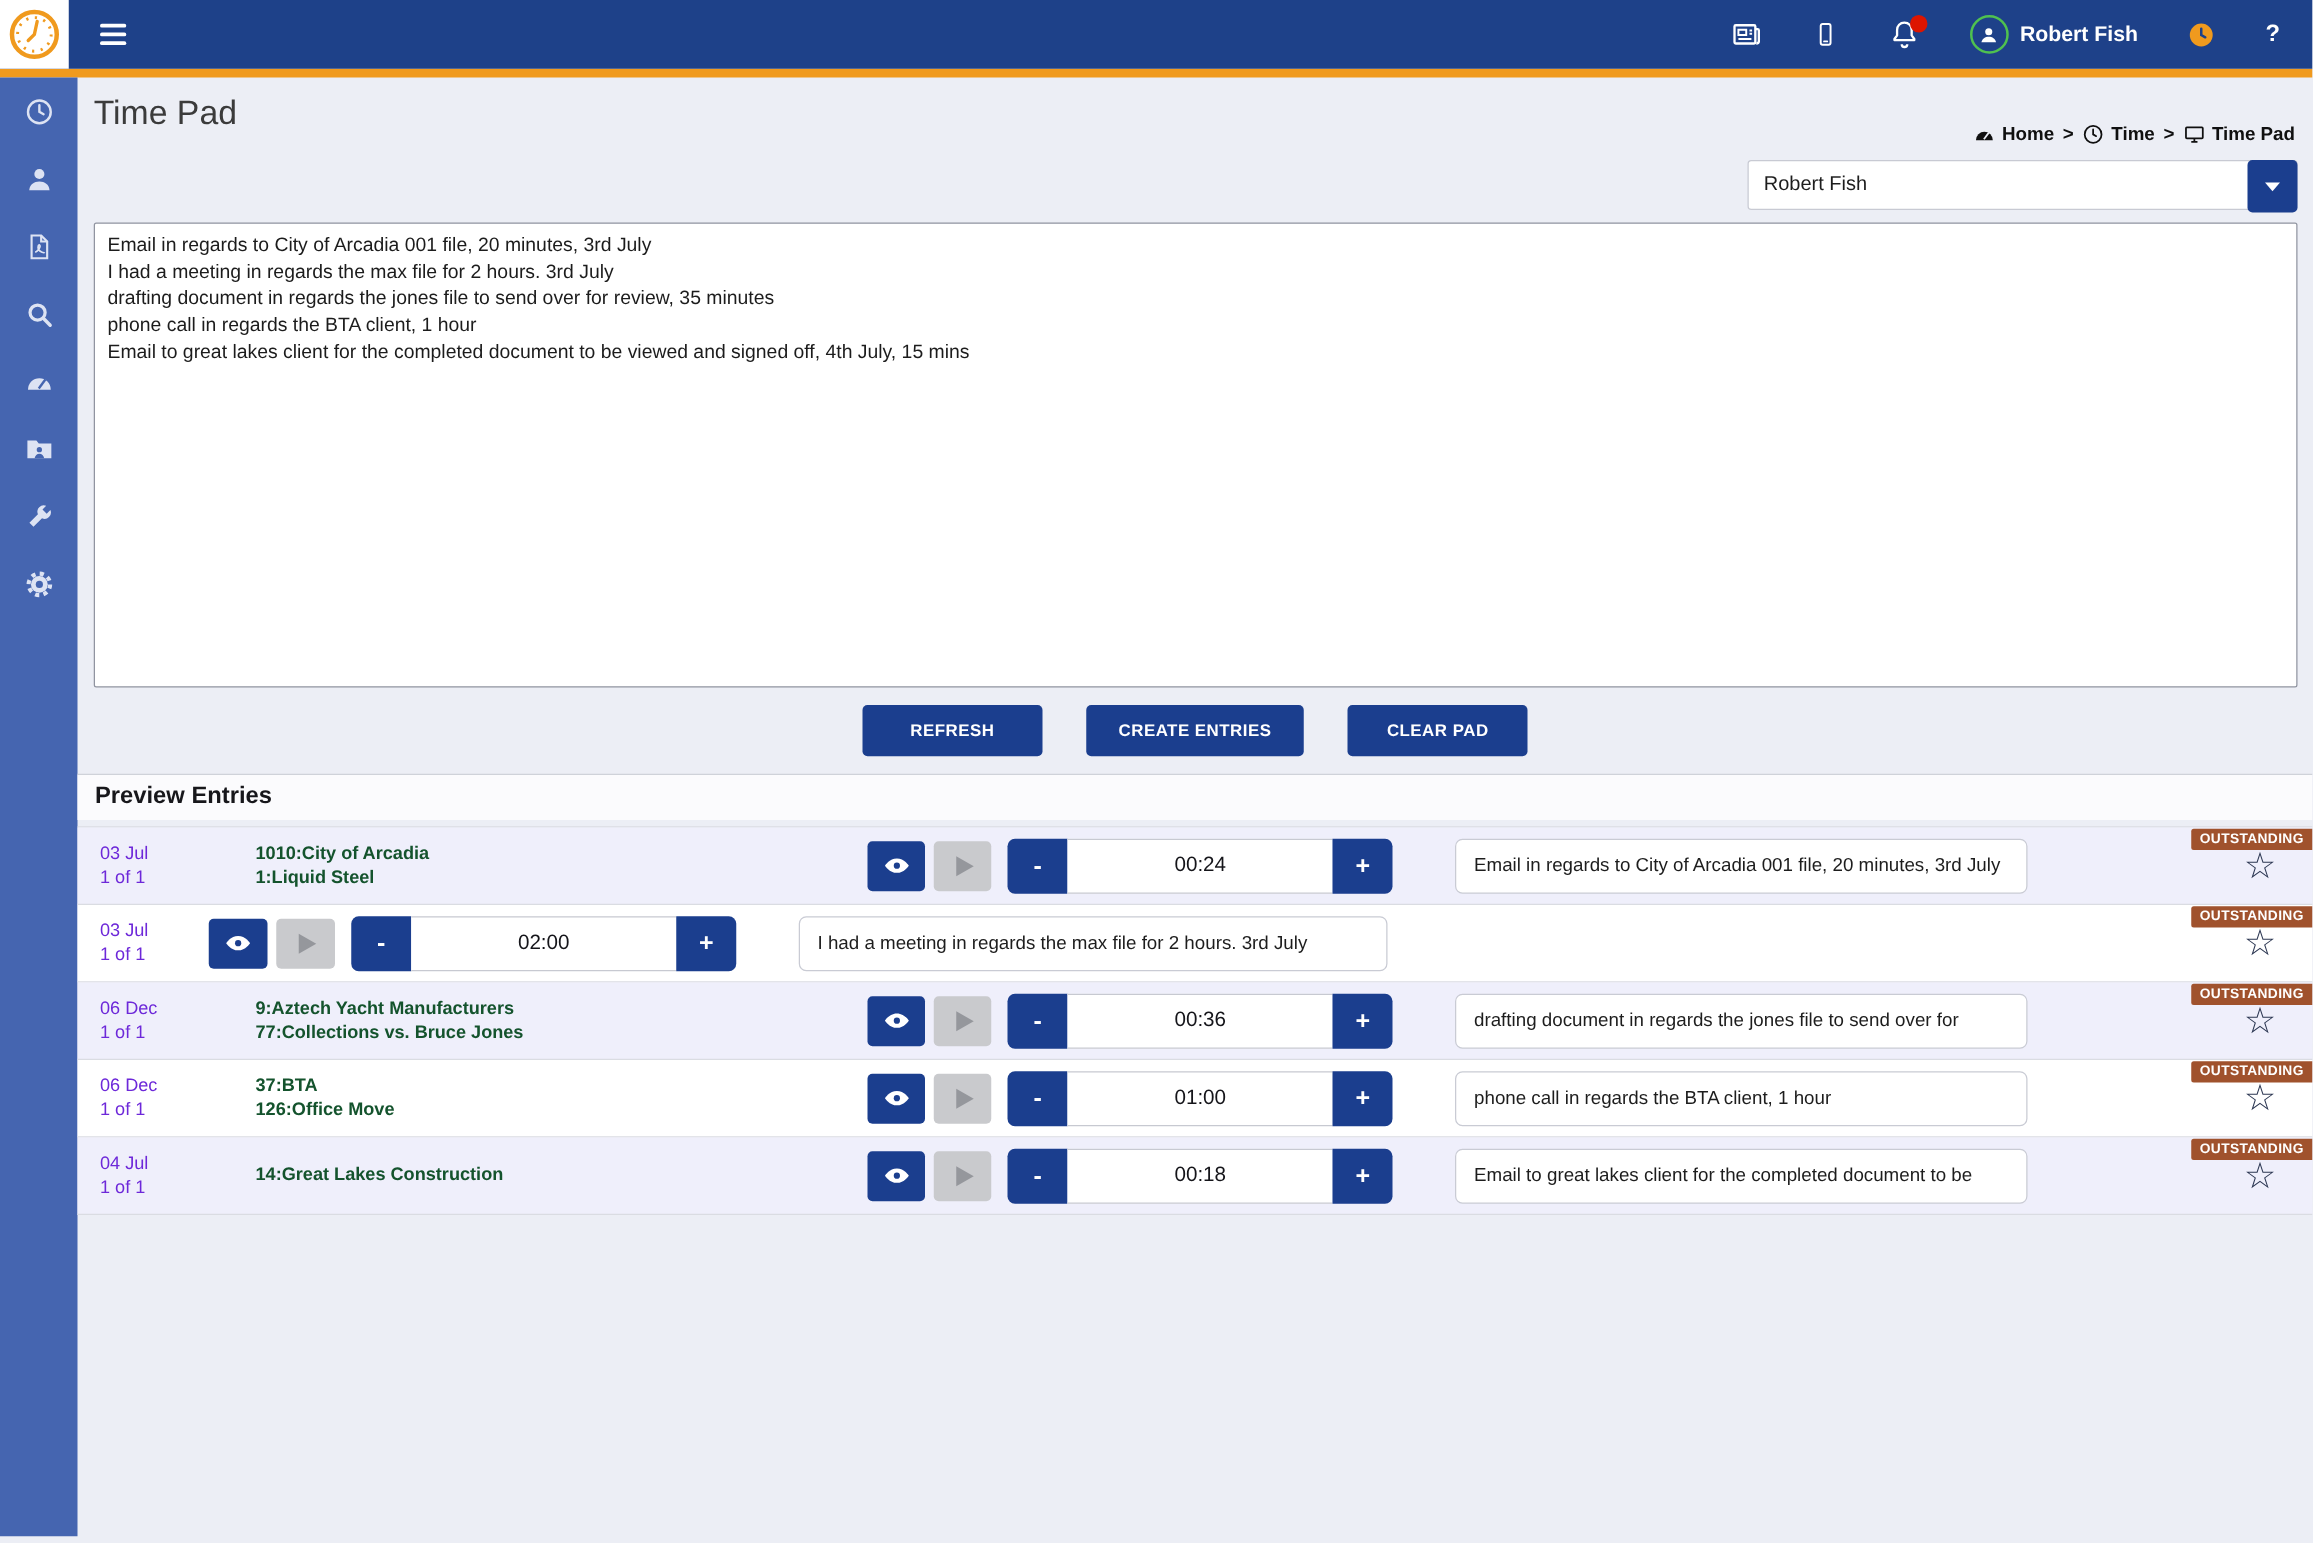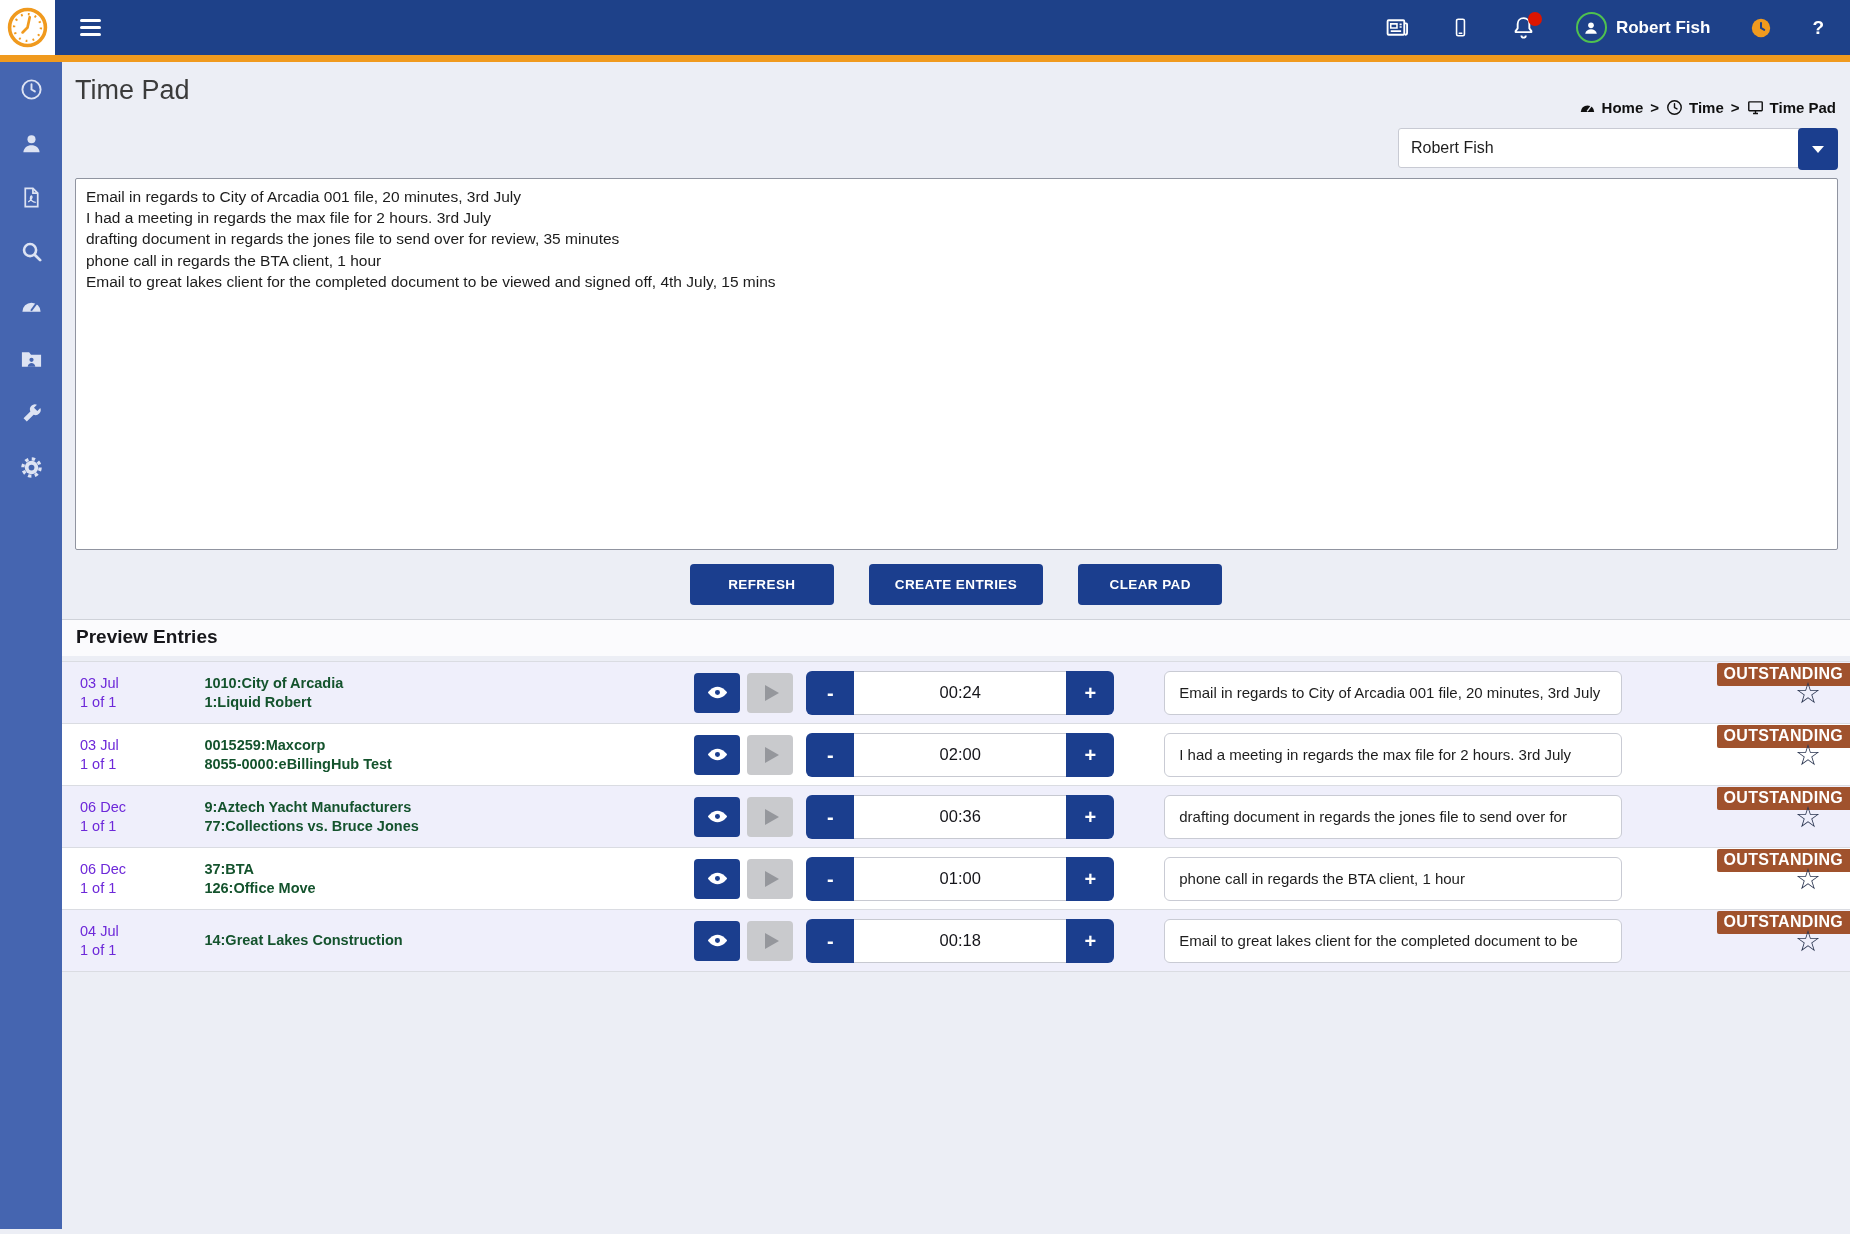--- a/index.html
+++ b/index.html
@@ -67,21 +67,21 @@
   .btn-eye .icon { width: 23px; height: 23px; }
   .btn-play { width: 47px; height: 40px; background: #c9cacd; border: none; border-radius: 4px; margin-left: 7px; display: flex; align-items: center; justify-content: center; }
   .play-tri { width: 0; height: 0; border-left: 14px solid #95979c; border-top: 8.5px solid transparent; border-bottom: 8.5px solid transparent; margin-left: 3px; }
   .stepper { margin-left: 13px; display: flex; align-items: stretch; height: 44px; }
   .step-btn { width: 48px; background: #1b3e8e; color: #fff; border: none; font-size: 20px; font-weight: 700; line-height: 1; }
   .step-minus { border-radius: 6px 0 0 6px; }
   .step-plus { border-radius: 0 6px 6px 0; }
   .step-value { width: 212px; border: 1px solid #c7c9d1; border-left: none; border-right: none; text-align: center; font-size: 16.5px; color: #15151a; background: #fff; padding: 0; font-family: "Liberation Sans", sans-serif; }
   .desc-input { margin-left: 50px; width: 471px; height: 44px; border: 1px solid #c9cbd4; border-radius: 6px; padding: 0 14px; font-size: 15px; color: #1d1d1d; background: #fff; font-family: "Liberation Sans", sans-serif; }
   .col-status { margin-left: auto; align-self: stretch; position: relative; width: 235px; }
-  .badge { position: absolute; top: 1px; right: 0; background: #a0522d; color: #fff; font-size: 16px; font-weight: 700; letter-spacing: .3px; padding: 2px 7px 3px 7px; border-radius: 2px 0 0 2px; }
+  .badge { position: absolute; top: 1px; right: 0; background: #a0522d; color: #fff; font-size: 11px; font-weight: 700; letter-spacing: .3px; padding: 2px 7px 3px 7px; border-radius: 2px 0 0 2px; }
   .star { position: absolute; top: 17px; right: 22px; width: 40px; text-align: center; font-size: 29px; line-height: 1; color: #2c3752; background: none; border: none; padding: 0; }
   .icon { display: block; }
 </style>
 </head>
 <body>
 
 <svg width="0" height="0" style="position:absolute" aria-hidden="true">
   <defs>
     <symbol id="icon-logo-clock" viewBox="0 0 48 48">
       <circle cx="24" cy="24" r="20" fill="none" stroke="currentColor" stroke-width="4"></circle>
@@ -299,21 +299,21 @@
     </div>
     <div class="rows-gap"></div>
     <div class="rows" id="rows">
   <div class="row">
     <div class="col-date">
       <div>03 Jul</div>
       <div>1 of 1</div>
     </div>
     <div class="col-matter">
       <div>1010:City of Arcadia</div>
-      <div>1:Liquid Robert</div>
+      <div>1:Liquid Steel</div>
     </div>
     <button class="btn-eye">
       <svg class="icon">
               <use href="#icon-eye"></use>
             </svg>
     </button>
     <button class="btn-play">
       <span class="play-tri"></span>
     </button>
     <div class="stepper">
@@ -326,24 +326,20 @@
       <span class="badge">OUTSTANDING</span>
       <button class="star">☆</button>
     </div>
   </div>
 
   <div class="row">
     <div class="col-date">
       <div>03 Jul</div>
       <div>1 of 1</div>
     </div>
-    <div class="col-matter">
-      <div>0015259:Maxcorp</div>
-      <div>8055-0000:eBillingHub Test</div>
-    </div>
     <button class="btn-eye">
       <svg class="icon">
               <use href="#icon-eye"></use>
             </svg>
     </button>
     <button class="btn-play">
       <span class="play-tri"></span>
     </button>
     <div class="stepper">
       <button class="step-btn step-minus">-</button>

